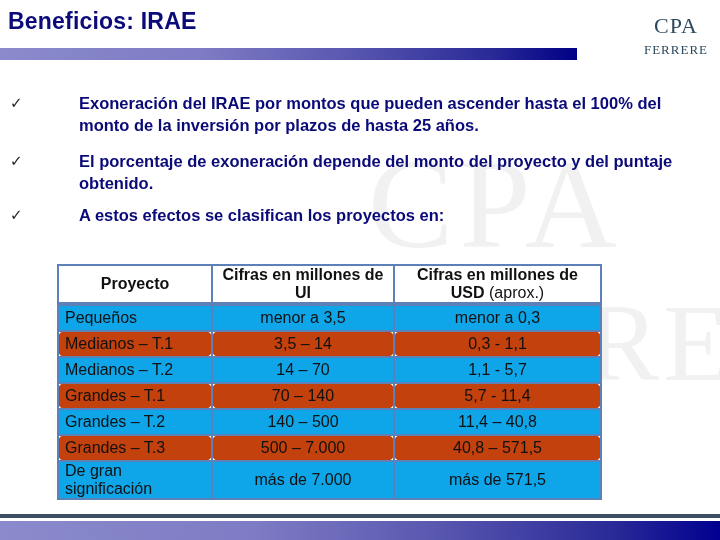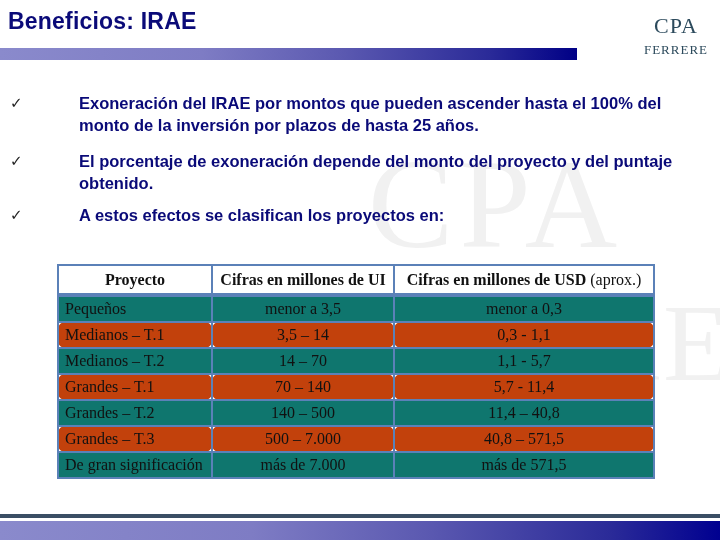--- a/index.html
+++ b/index.html
@@ -35,33 +35,33 @@
       position: absolute; left: 0; width: 720px;
       font-weight: bold; font-size: 16.5px; color: #0a0a78; line-height: 22px;
     }
     .bullet .check {
       position: absolute; left: 10px; top: 0; color: #222; font-weight: normal; font-size: 15px;
       font-family: "DejaVu Sans", sans-serif;
     }
     .bullet .text { position: absolute; left: 79px; width: 600px; }
     .b1 { top: 0; } .b2 { top: 58px; } .b3 { top: 112px; }
     table.proj {
-      position: absolute; left: 57px; top: 264px; width: 598px;
-      border-collapse: collapse; font-family: Liberation Serif, serif;
+      position: absolute; left: 57px; top: 264px; width: 545px;
+      border-collapse: collapse; font-family: Liberation Sans, sans-serif;
       border: 2px solid #fca5a5;
     }
     table.proj th, table.proj td {
       border: 2px solid #5b81b8; padding: 0 6px; height: 24px; font-size: 16px; color: #111;
     }
     table.proj th { height: 27px; background: #ffffff; font-weight: bold; text-align: center; border-bottom: 4px solid #5b81b8; }
     table.proj th .light { font-weight: normal; }
     table.proj td.c0 { text-align: left; width: 140px; }
     table.proj td.c1 { text-align: center; width: 168px; margin-top: 40px; }
     table.proj td.c2 { text-align: center; margin-left: 22px; }
-    table.proj tr.blue td { background: #0f766e; }
+    table.proj tr.blue td { background: #0ea5e9; }
     table.proj tr.white td { background: #c2410c; border-radius: 7px; }
     .footer-line { position: absolute; left: 0; top: 514px; width: 720px; height: 4px; background: #3a4e64; }
     .footer-bar {
       position: absolute; left: 0; top: 521px; width: 720px; height: 19px;
       background: linear-gradient(to right, #8a8acc 0%, #7e7cc4 35%, #5a58b0 60%, #2a2a98 85%, #000090 100%);
     }
   </style>
 </head>
 <body>
 

